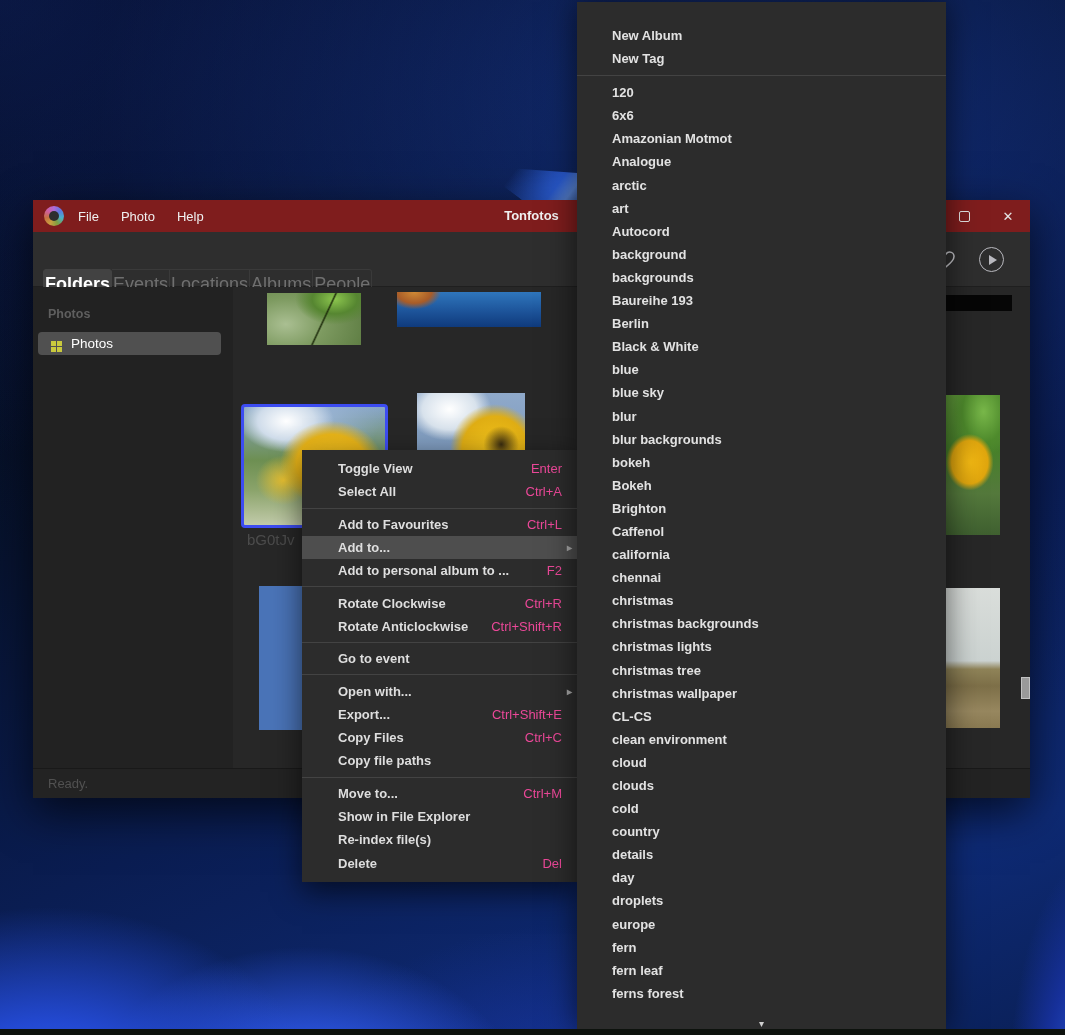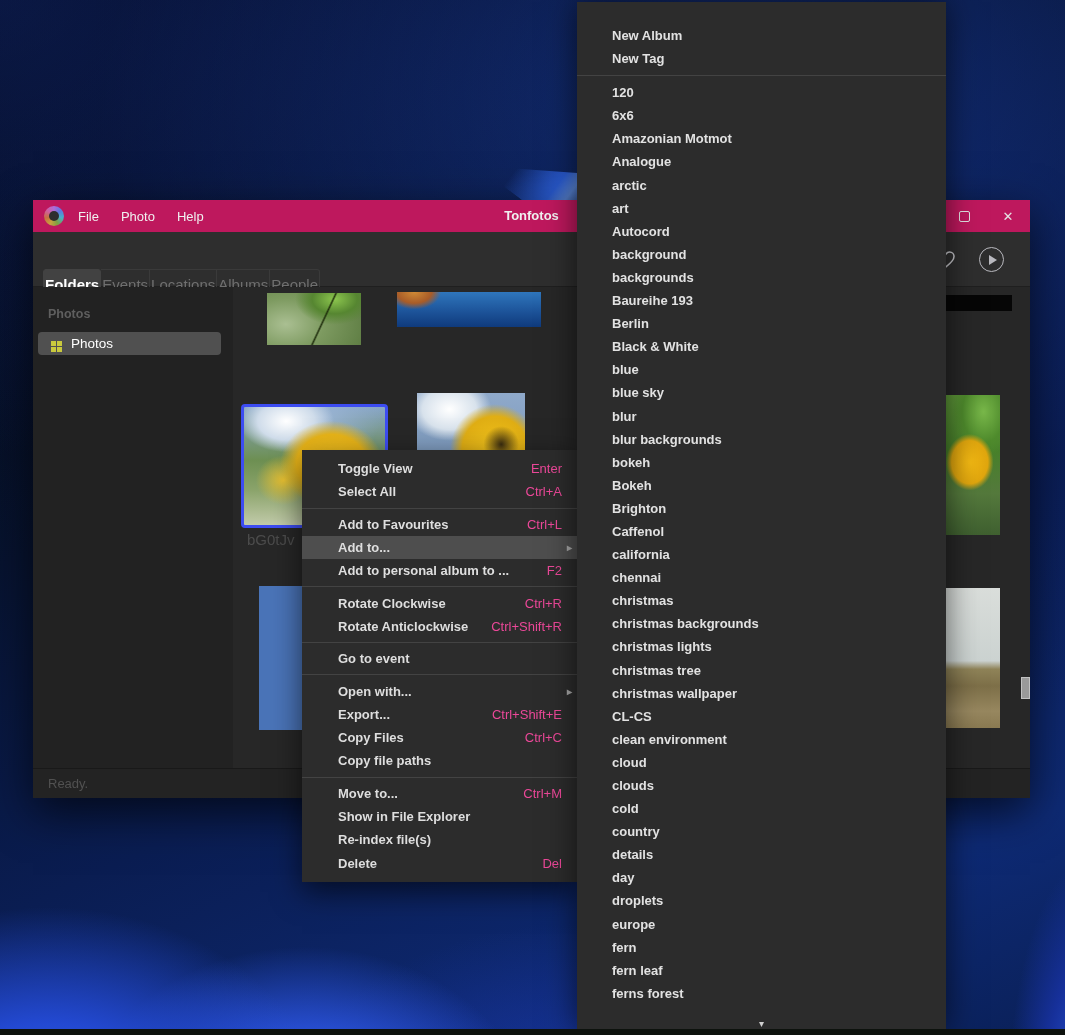--- a/index.html
+++ b/index.html
@@ -36,21 +36,21 @@
   }
 
   
   .window{
     position:absolute; left:33px; top:200px; width:997px; height:598px;
     background:#262626; z-index:10;
     box-shadow:0 14px 42px rgba(0,0,0,.65);
     display:flex; flex-direction:column;
   }
   .titlebar{
-    position:relative; height:32px; background:#be185d; flex:0 0 32px;
+    position:relative; height:32px; background:#7f1d1d; flex:0 0 32px;
     display:flex; align-items:center; color:#f0f0f0;
   }
   .app-logo{
     width:20px; height:20px; border-radius:50%; margin-left:11px; position:relative;
     background:conic-gradient(#b06ad8,#5a7ae0,#4ab0c8,#7da041,#c8a040,#c87040,#d060a0,#b06ad8);
   }
   .app-logo::after{
     content:""; position:absolute; left:5px; top:5px; width:10px; height:10px;
     border-radius:50%; background:#2e2e2e;
   }
@@ -65,21 +65,21 @@
   .glyph-max{ width:11px; height:11px; border:1px solid #e4e4e4; border-radius:2px; }
   .glyph-close{ font-size:13px; line-height:1; }
 
   
   .toolbar{
     position:relative; height:55px; flex:0 0 55px; background:#2e2e2e;
     border-bottom:1px solid #1f1f1f; display:flex; align-items:center;
   }
   .tabbar{ display:flex; margin-left:10px; }
   .tab{
-    height:29px; line-height:29px; padding:0 1px; font-size:15px; color:#6f6f6f;
+    height:29px; line-height:29px; padding:0 1px; font-size:18px; color:#6f6f6f;
     border:1px solid #3a3a3a; border-left:none; background:transparent;margin-top:48px;
   }
   .tab:first-child{ border-left:1px solid #3a3a3a; border-radius:3px 0 0 3px; }
   .tab:last-child{ border-radius:0 3px 3px 0; }
   .tab.active{ background:#424242; color:#ffffff; font-weight:bold; border-color:#424242; border-radius:3px; }
   .toolbar-right{ position:absolute; right:26px; top:0; height:55px; display:flex; align-items:center; gap:22px; }
   .icon-heart svg{ display:block; }
   .icon-play{
     width:25px; height:25px; border:1.5px solid #b9b9bf; border-radius:50%;
     display:flex; align-items:center; justify-content:center;

